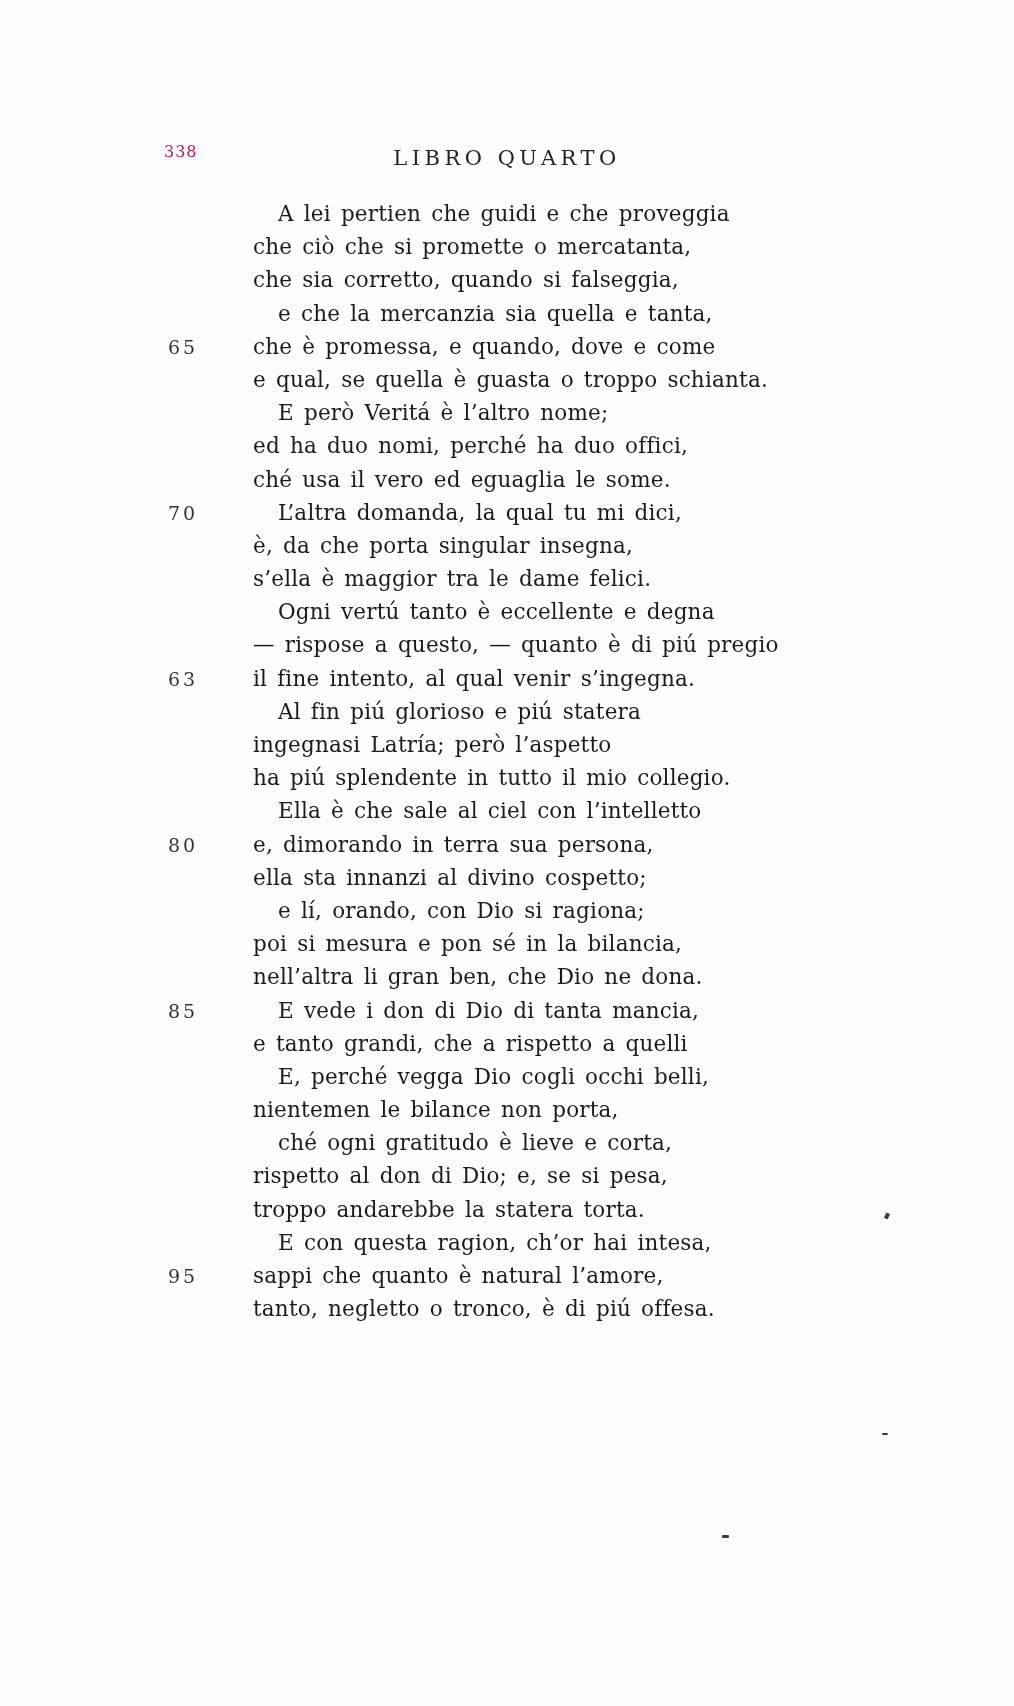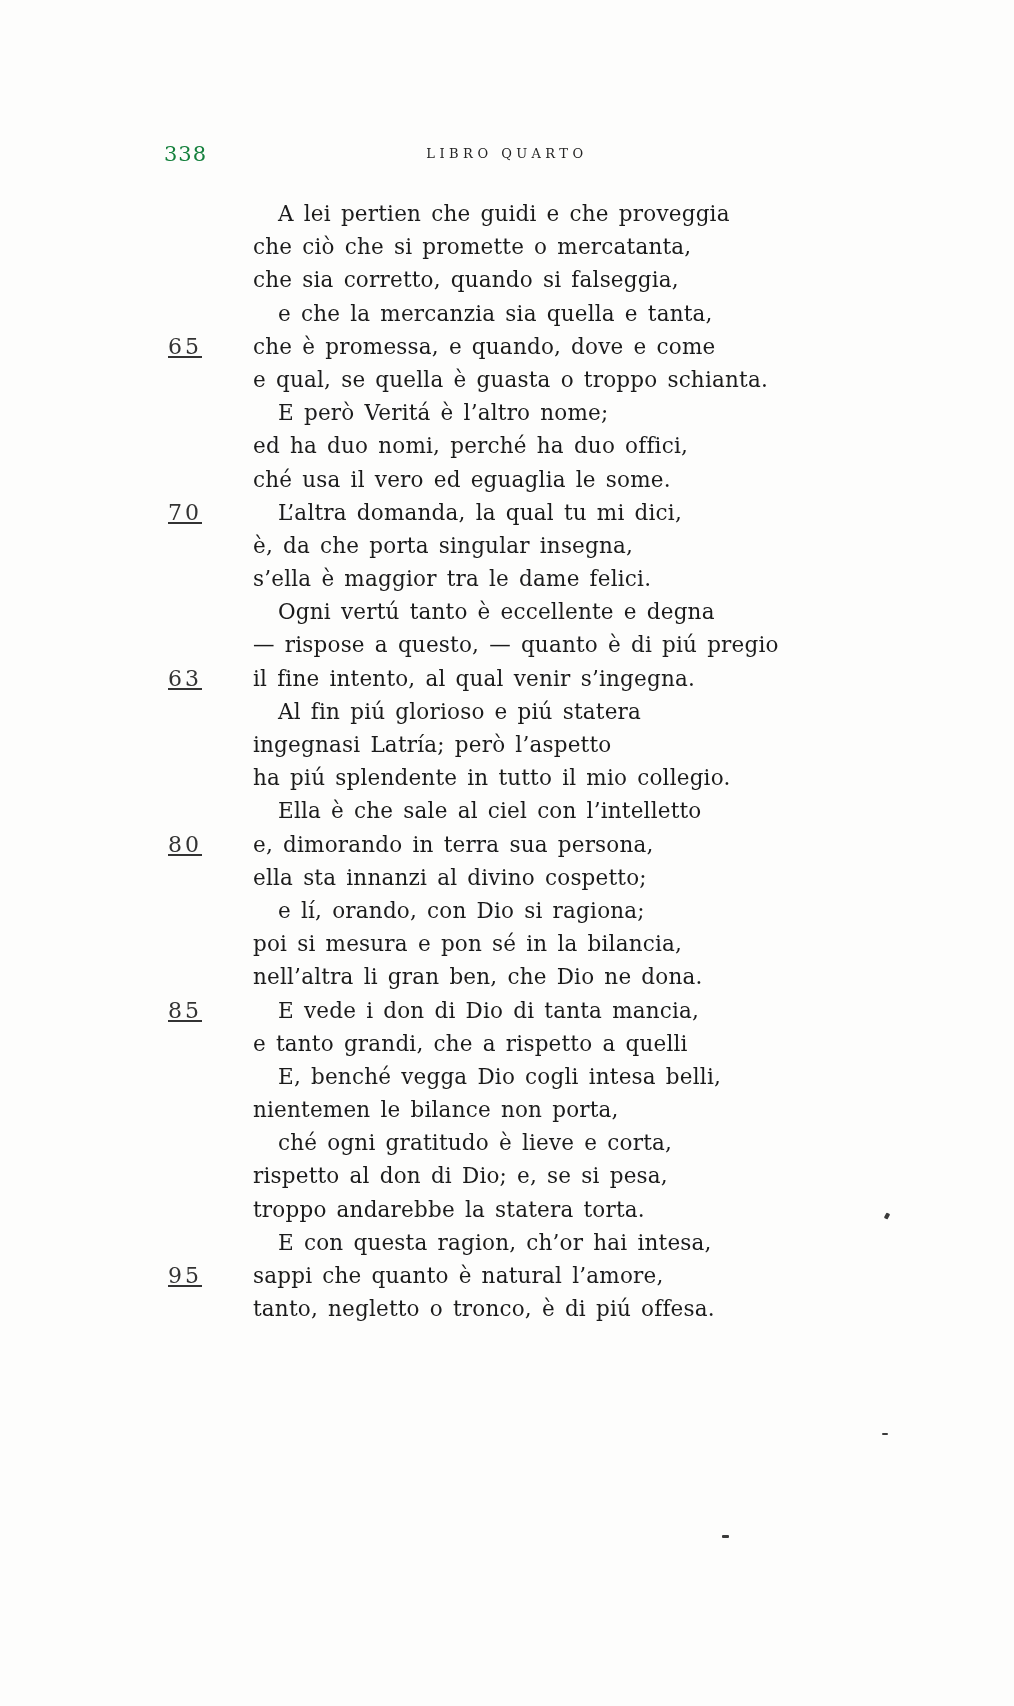--- a/index.html
+++ b/index.html
@@ -14,54 +14,53 @@
     background: #fdfdfc;
     font-family: "DejaVu Serif", "Liberation Serif", serif;
     color: #1d1d1d;
     overflow: hidden;
   }
   
   .folio {
     position: absolute;
     left: 164px;
     top: 142px;
-    font-size: 21px;
+    font-size: 16px;
     letter-spacing: 1px;
-    color: #15803d;
+    color: #be185d;
   }
   .running-title {
     position: absolute;
     left: 0;
     top: 146px;
     width: 1014px;
     text-align: center;
-    font-size: 13px;
+    font-size: 21px;
     letter-spacing: 4.5px;
     color: #242424;
   }
   
   .poem {
     position: absolute;
     left: 168px;
     top: 197px;
     font-size: 21.5px;
     line-height: 33.2px;
     color: #1b1b1b;
   }
   .line {
     white-space: nowrap;
     height: 33.2px;
   }
   .line .num {
     display: inline-block;
     width: 85px;
-    font-size: 22px;
+    font-size: 19px;
     letter-spacing: 3px;
     color: #333;
-    text-decoration: underline;
   }
   .line .text {
     word-spacing: 0.14em;
     letter-spacing: 0.2px;
   }
   .line.indent .text {
     padding-left: 25px;
     margin-top: 40px;
   }
   
@@ -102,21 +101,21 @@
       <div class="line"><span class="num"></span><span class="text">ingegnasi Latría; però l’aspetto</span></div>
       <div class="line"><span class="num"></span><span class="text">ha piú splendente in tutto il mio collegio.</span></div>
       <div class="line indent"><span class="num"></span><span class="text">Ella è che sale al ciel con l’intelletto</span></div>
       <div class="line"><span class="num">80</span><span class="text">e, dimorando in terra sua persona,</span></div>
       <div class="line"><span class="num"></span><span class="text">ella sta innanzi al divino cospetto;</span></div>
       <div class="line indent"><span class="num"></span><span class="text">e lí, orando, con Dio si ragiona;</span></div>
       <div class="line"><span class="num"></span><span class="text">poi si mesura e pon sé in la bilancia,</span></div>
       <div class="line"><span class="num"></span><span class="text">nell’altra li gran ben, che Dio ne dona.</span></div>
       <div class="line indent"><span class="num">85</span><span class="text">E vede i don di Dio di tanta mancia,</span></div>
       <div class="line"><span class="num"></span><span class="text">e tanto grandi, che a rispetto a quelli</span></div>
-      <div class="line indent"><span class="num"></span><span class="text">E, benché vegga Dio cogli intesa belli,</span></div>
+      <div class="line indent"><span class="num"></span><span class="text">E, perché vegga Dio cogli occhi belli,</span></div>
       <div class="line"><span class="num"></span><span class="text">nientemen le bilance non porta,</span></div>
       <div class="line indent"><span class="num"></span><span class="text">ché ogni gratitudo è lieve e corta,</span></div>
       <div class="line"><span class="num"></span><span class="text">rispetto al don di Dio; e, se si pesa,</span></div>
       <div class="line"><span class="num"></span><span class="text">troppo andarebbe la statera torta.</span></div>
       <div class="line indent"><span class="num"></span><span class="text">E con questa ragion, ch’or hai intesa,</span></div>
       <div class="line"><span class="num">95</span><span class="text">sappi che quanto è natural l’amore,</span></div>
       <div class="line"><span class="num"></span><span class="text">tanto, negletto o tronco, è di piú offesa.</span></div>
     </div>
 
   <span class="speck s1"></span>

